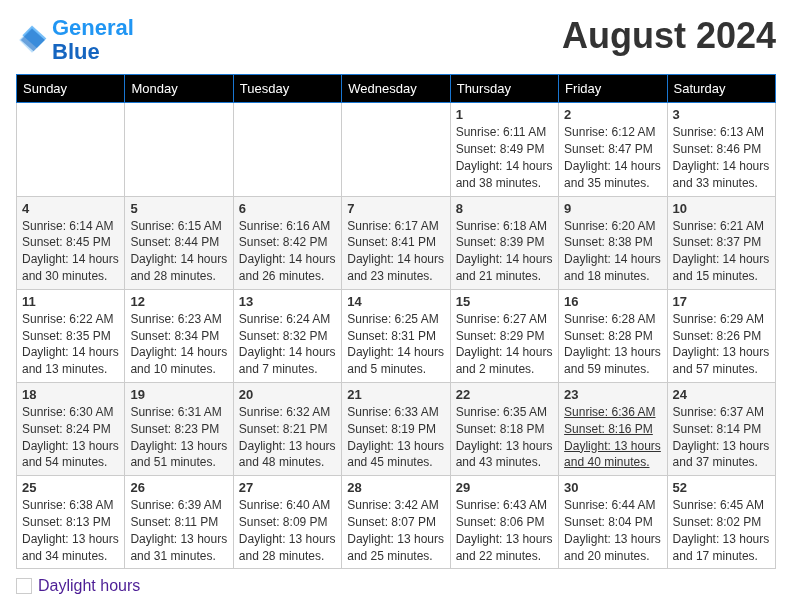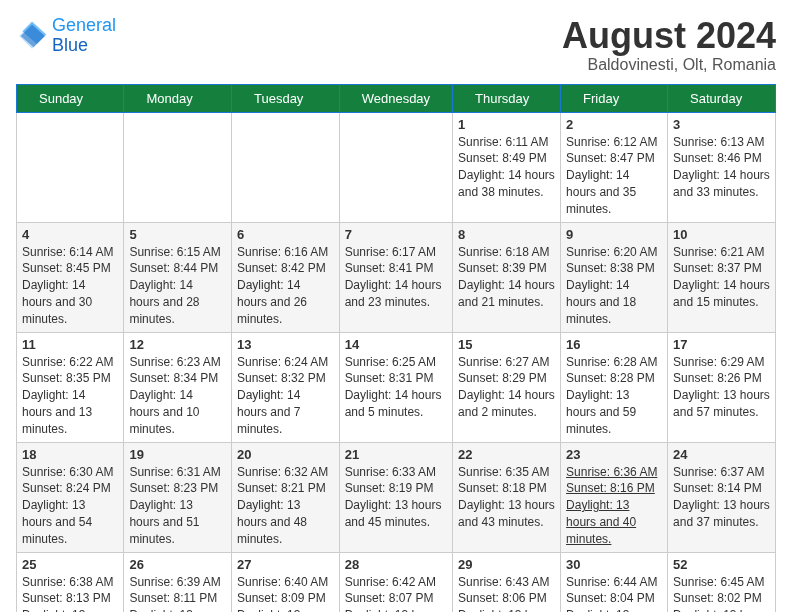--- a/index.html
+++ b/index.html
@@ -15,22 +15,22 @@
       justify-content: space-between;
       align-items: flex-start;
       margin-bottom: 10px;
     }
     .logo {
       display: flex;
       align-items: center;
       gap: 4px;
     }
     .logo-text {
-      font-size: 18px;
-      font-weight: normal;
+      font-size: 22px;
+      font-weight: bold;
       color: #333;
       line-height: 1.1;
     }
     .logo-text span {
       color: #2196F3;
     }
     .logo-icon {
       width: 32px;
       height: 32px;
     }
@@ -46,24 +46,24 @@
     .location-title {
       font-size: 16px;
       color: #555;
     }
     .calendar-table {
       width: 100%;
       border-collapse: collapse;
       font-size: 11px;
     }
     .calendar-table th {
-      background-color: #15803d;
+      background-color: #000000;
       color: white;
       text-align: left;
-      padding: 6px 22px;
+      padding: 6px 6px;
       font-size: 13px;
       font-weight: normal;
       border: 1px solid #1976D2;
     }
     .calendar-table td {
       border: 1px solid #ccc;
       vertical-align: top;
       padding: 4px 5px;
       width: calc(100%/7);
       min-height: 80px;
@@ -112,21 +112,20 @@
       <polygon points="20,2 38,18 26,30 8,14" fill="#2196F3" opacity="0.6"></polygon>
       <polygon points="20,6 36,20 22,34 6,20" fill="#1565C0" opacity="0.5"></polygon>
     </svg>
     <div class="logo-text">
       <div><span>General</span></div>
       <div><span style="color:#1565C0;">Blue</span></div>
     </div>
   </div>
   <div class="title-block">
     <div class="month-title">August 2024</div>
-    <div class="location-title">Baldovinesti, Olt, Romania</div>
   </div>
 </div>
 
 <table class="calendar-table">
   <thead>
     <tr>
     <th>Sunday</th>
         <th>Monday</th>
         <th>Tuesday</th>
         <th>Wednesday</th>
@@ -306,21 +305,21 @@
 Daylight: 13 hours and 31 minutes.</div>
         </td>
         <td>
           <div class="day-number">27</div>
           <div class="day-info" style="white-space: pre-line;">Sunrise: 6:40 AM
 Sunset: 8:09 PM
 Daylight: 13 hours and 28 minutes.</div>
         </td>
         <td>
           <div class="day-number">28</div>
-          <div class="day-info" style="white-space: pre-line;">Sunrise: 6:42 AM
+          <div class="day-info" style="white-space: pre-line;">Sunrise: 3:42 AM
 Sunset: 8:07 PM
 Daylight: 13 hours and 25 minutes.</div>
         </td>
         <td>
           <div class="day-number">29</div>
           <div class="day-info" style="white-space: pre-line;">Sunrise: 6:43 AM
 Sunset: 8:06 PM
 Daylight: 13 hours and 22 minutes.</div>
         </td>
         <td>

